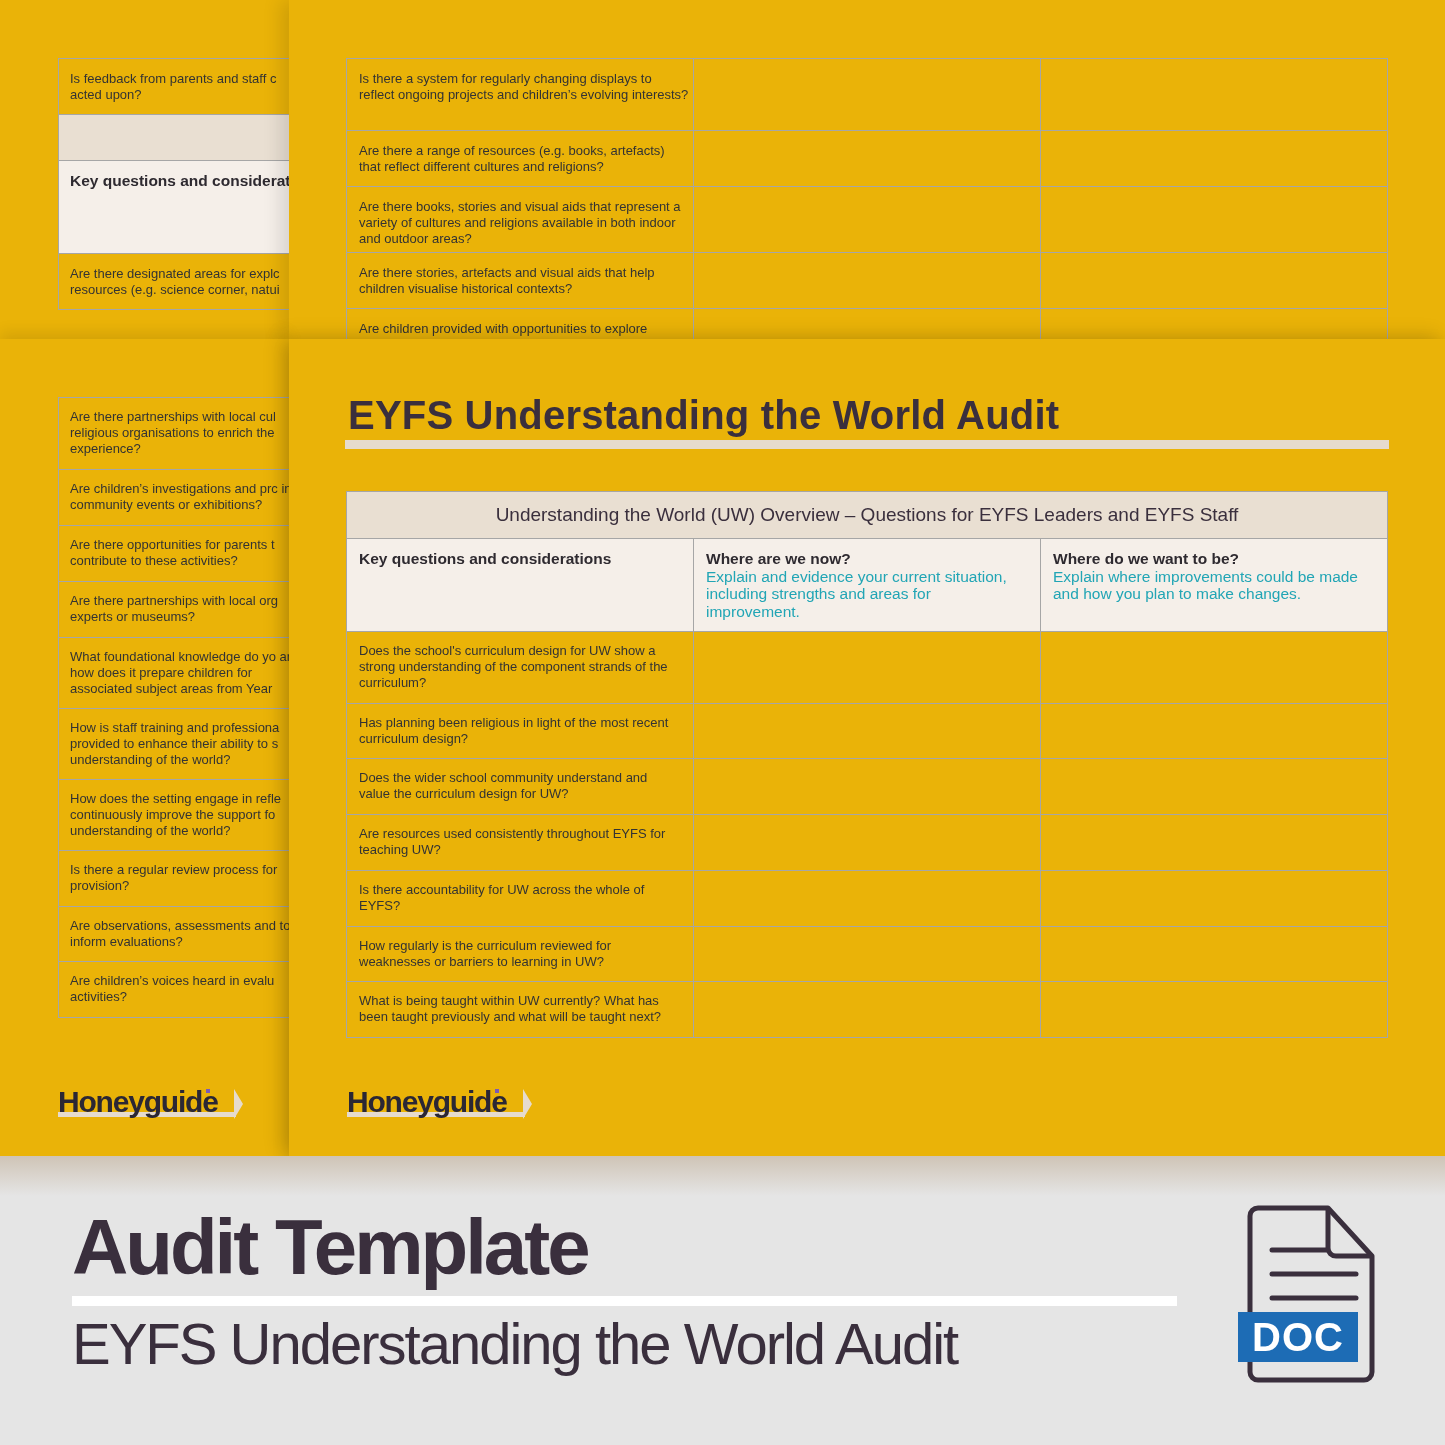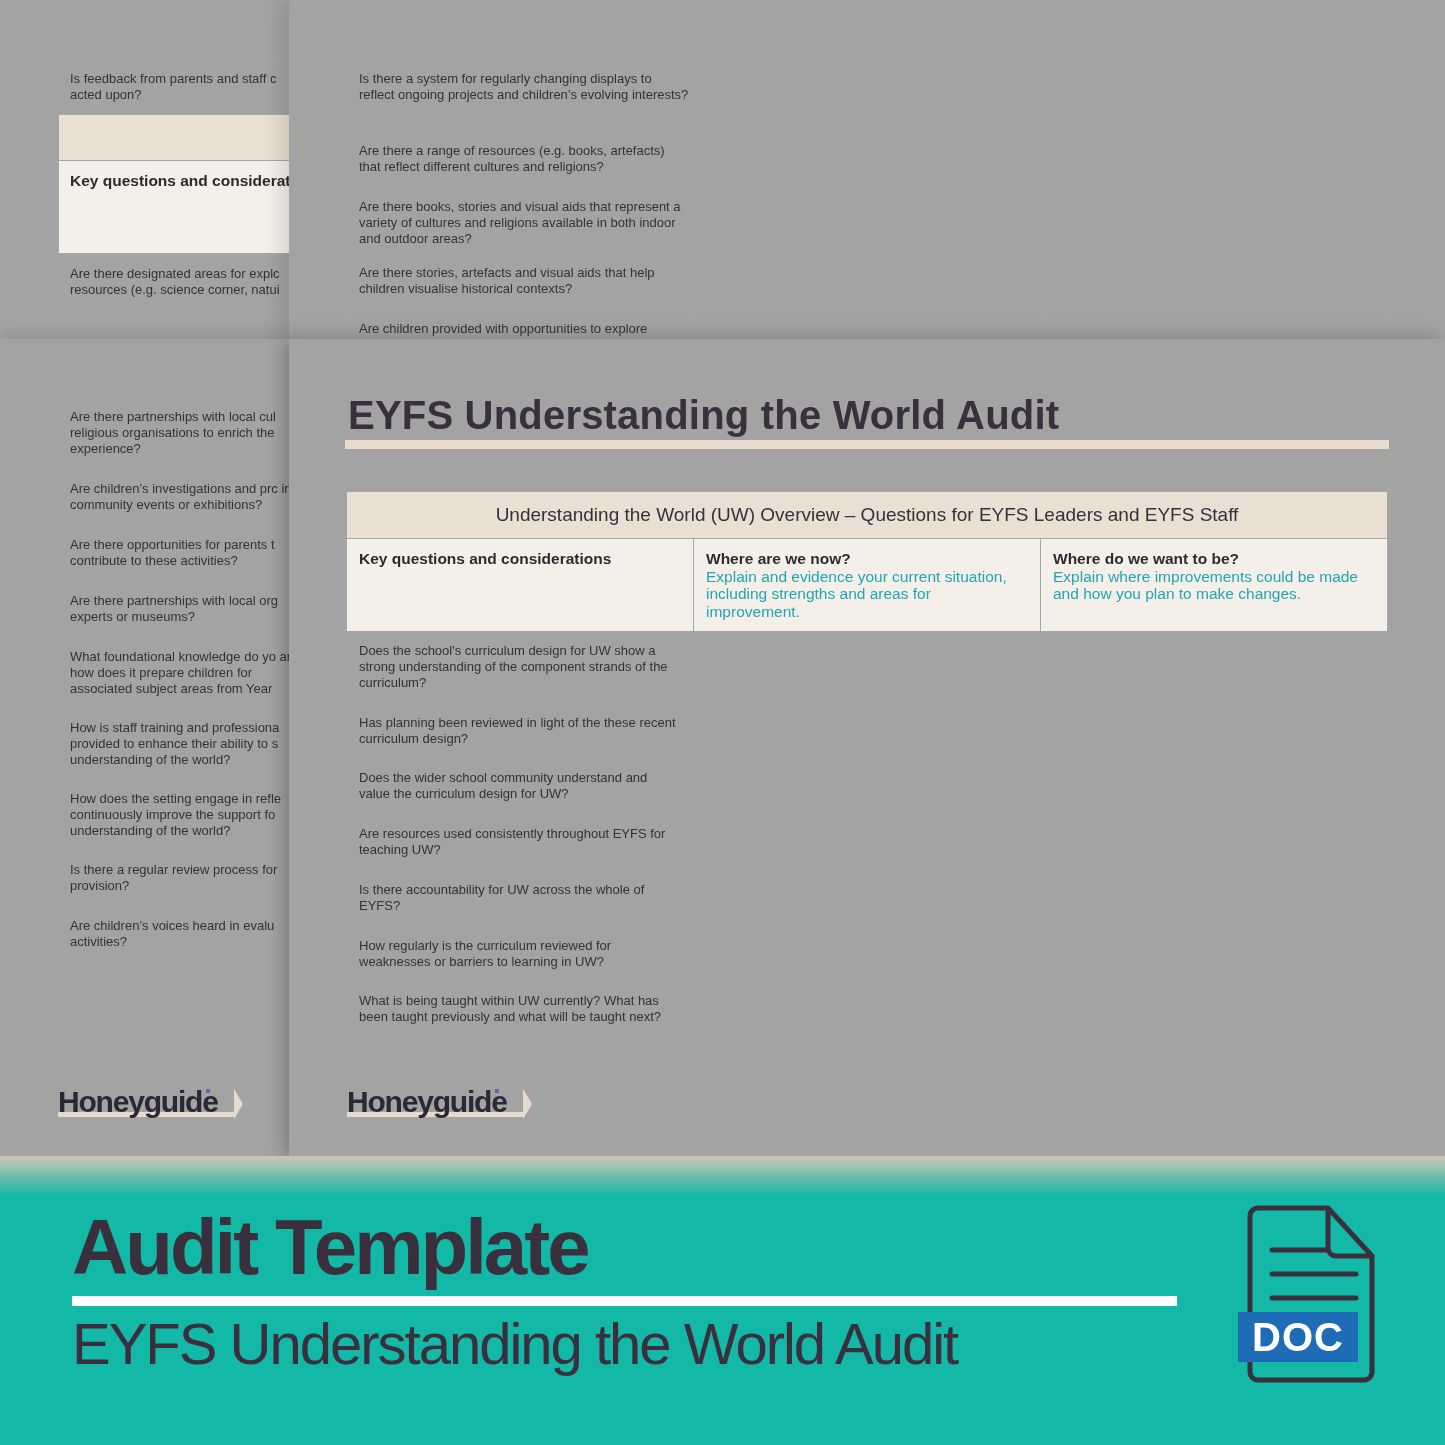--- a/index.html
+++ b/index.html
@@ -1,19 +1,19 @@
 <!DOCTYPE html>
 <html><head>
 <meta charset="utf-8">
 <style>
   * { box-sizing: border-box; margin: 0; padding: 0; }
   html, body { width: 1445px; height: 1445px; overflow: hidden; }
   body { background: #ffffff; font-family: "Liberation Sans", sans-serif; color: #333; position: relative; }
 
-  .page { position: absolute; background: #a3a3a3; overflow: hidden; }
+  .page { position: absolute; background: #eab308; overflow: hidden; }
 
   
   #page-back-left  { left: 0; top: 0; width: 289px; height: 339px; }
   #page-back-right { left: 289px; top: 0; width: 1156px; height: 339px; box-shadow: -8px 0 18px rgba(0,0,0,0.12); }
   #page-front-left { left: 0; top: 339px; width: 289px; height: 817px; box-shadow: 0 -6px 14px rgba(0,0,0,0.10); }
   #page-front-right{ left: 289px; top: 339px; width: 1156px; height: 817px; box-shadow: -8px -4px 18px rgba(0,0,0,0.14), 0 6px 16px rgba(0,0,0,0.15); }
 
   table { border-collapse: collapse; table-layout: fixed; position: absolute; }
   td, th { border: 1px solid #a6a6a6; vertical-align: top; text-align: left; font-size: 13px; line-height: 16px; color: #333; padding: 0 11px; font-weight: normal; }
   .hdr-band { background: #e9dfd2; }
@@ -44,21 +44,21 @@
   .col-head .hd-bold { font-weight: bold; color: #2e2a30; }
 
   .logo { position: absolute; display: inline-block; }
   .logo-text { font-family: "Liberation Sans", sans-serif; font-weight: bold; font-size: 30px; color: #2b2734; letter-spacing: -1.2px; position: relative; z-index: 2; }
   .logo-under { position: absolute; left: 0; bottom: 2px; height: 5px; background: #e6dbcd; z-index: 1; }
   .logo-arrow { position: absolute; top: 4px; width: 0; height: 0; z-index: 1;
     border-top: 15px solid transparent; border-bottom: 15px solid transparent; border-left: 9px solid #e6dbcd; }
   .logo-dot { position: absolute; width: 4px; height: 4px; background: #7b5bb5; z-index: 3; }
 
   
-  .banner { position: absolute; left: 0; top: 1156px; width: 1445px; height: 289px; background: #14b8a6; }
+  .banner { position: absolute; left: 0; top: 1156px; width: 1445px; height: 289px; background: #e5e5e5; }
   .banner-shade { position: absolute; left: 0; top: 0; width: 100%; height: 40px; background: linear-gradient(#cfc4b6, rgba(235,224,210,0)); }
   .banner-title { position: absolute; left: 72px; top: 52px; font-size: 78px; font-weight: bold; color: #3a2f3d; letter-spacing: -3px; line-height: 1; }
   .banner-rule { position: absolute; left: 72px; top: 140px; width: 1105px; height: 10px; background: #ffffff; }
   .banner-sub { position: absolute; left: 72px; top: 156px; font-size: 58px; color: #3a2f3d; letter-spacing: -2px; line-height: 1.1; }
 
   .doc-icon { position: absolute; left: 1236px; top: 1202px; width: 150px; height: 185px; }
   .doc-label { position: absolute; left: 1238px; top: 1312px; width: 120px; height: 50px; background: #1d6cb5; color: #ffffff; font-weight: bold; font-size: 40px; text-align: center; line-height: 50px; letter-spacing: 1px; }
 </style>
 </head>
 <body>
@@ -144,20 +144,23 @@
           <td>What foundational knowledge do yo and how does it prepare children for associated subject areas from Year</td>
         </tr>
     <tr style="height:71px">
           <td>How is staff training and professiona provided to enhance their ability to s understanding of the world?</td>
         </tr>
     <tr style="height:71px">
           <td>How does the setting engage in refle continuously improve the support fo understanding of the world?</td>
         </tr>
     <tr style="height:56px">
           <td>Is there a regular review process for provision?</td>
+        </tr>
+    <tr style="height:55px">
+          <td>Are observations, assessments and to inform evaluations?</td>
         </tr>
     <tr style="height:56px">
           <td>Are children’s voices heard in evalu activities?</td>
         </tr>
   </tbody>
     </table>
 
   <div class="logo" style="left:58px; top:746px;">
     <span class="logo-under" style="width:178px;"></span>
     <span class="logo-arrow" style="left:176px;"></span>
@@ -192,21 +195,21 @@
         <span class="hd-main hd-bold">Where do we want to be?</span>
         <span class="hd-hint">Explain where improvements could be made and how you plan to make changes.</span>
       </td>
     </tr>
     <tr style="height:72px">
       <td>Does the school's curriculum design for UW show a strong understanding of the component strands of the curriculum?</td>
       <td></td>
       <td></td>
     </tr>
     <tr style="height:55px">
-      <td>Has planning been reviewed in light of the these recent curriculum design?</td>
+      <td>Has planning been religious in light of the most recent curriculum design?</td>
       <td></td>
       <td></td>
     </tr>
     <tr style="height:56px">
       <td>Does the wider school community understand and value the curriculum design for UW?</td>
       <td></td>
       <td></td>
     </tr>
     <tr style="height:56px">
       <td>Are resources used consistently throughout EYFS for teaching UW?</td>

